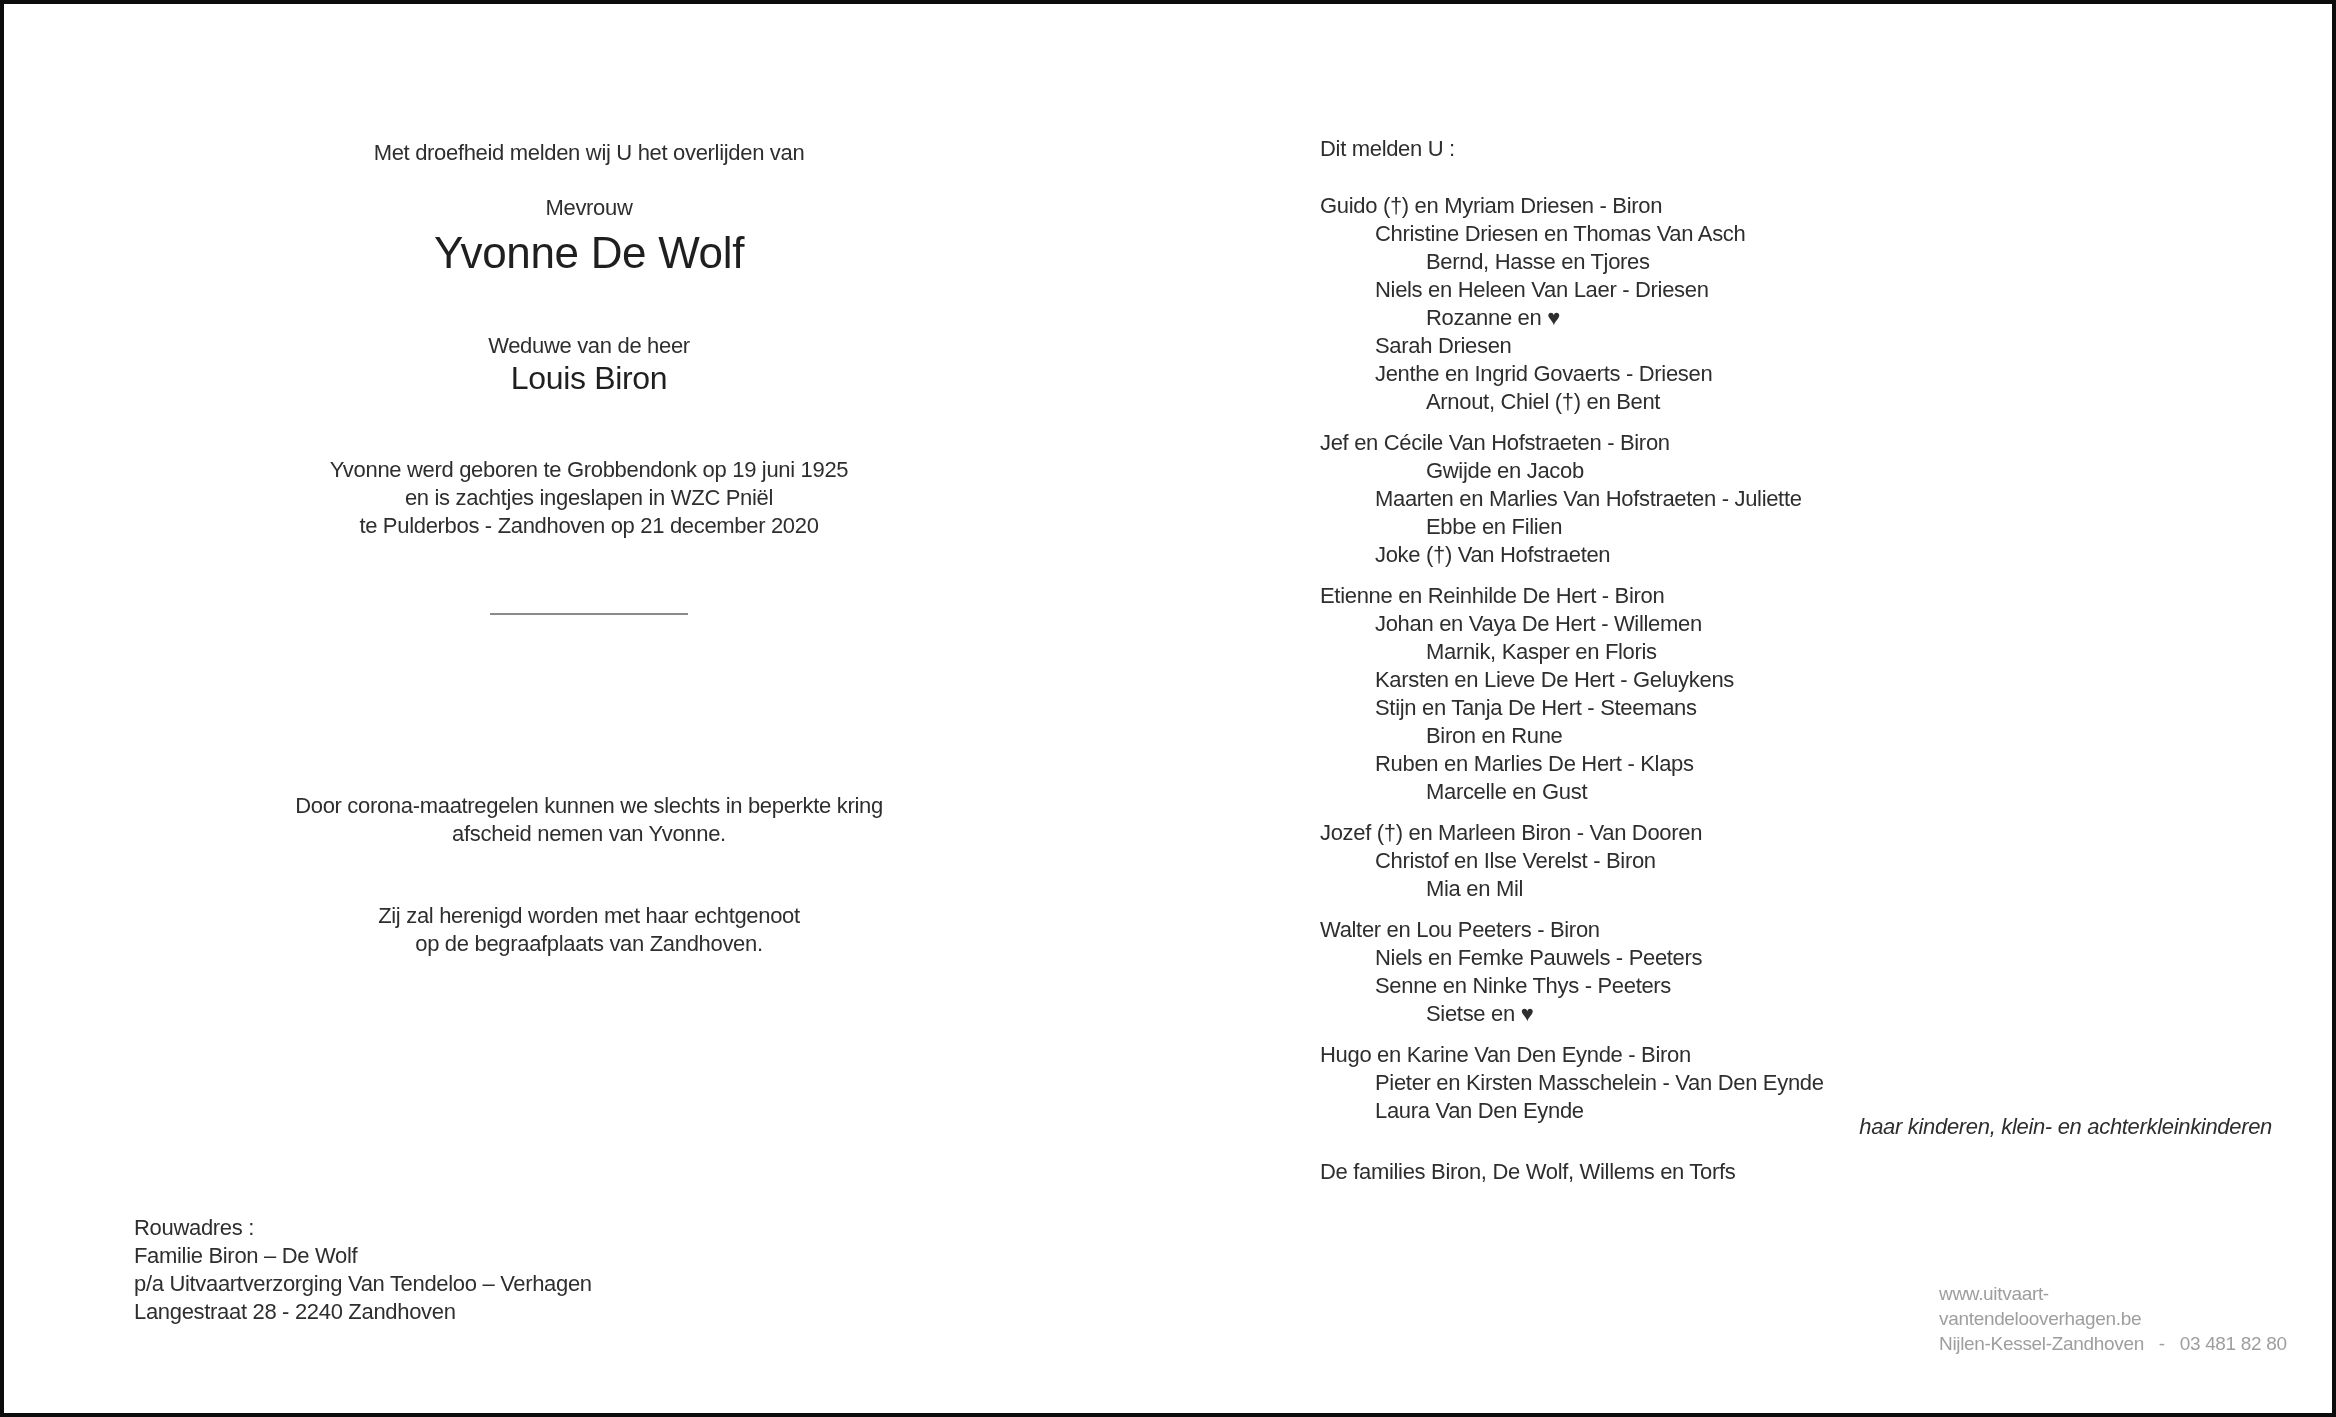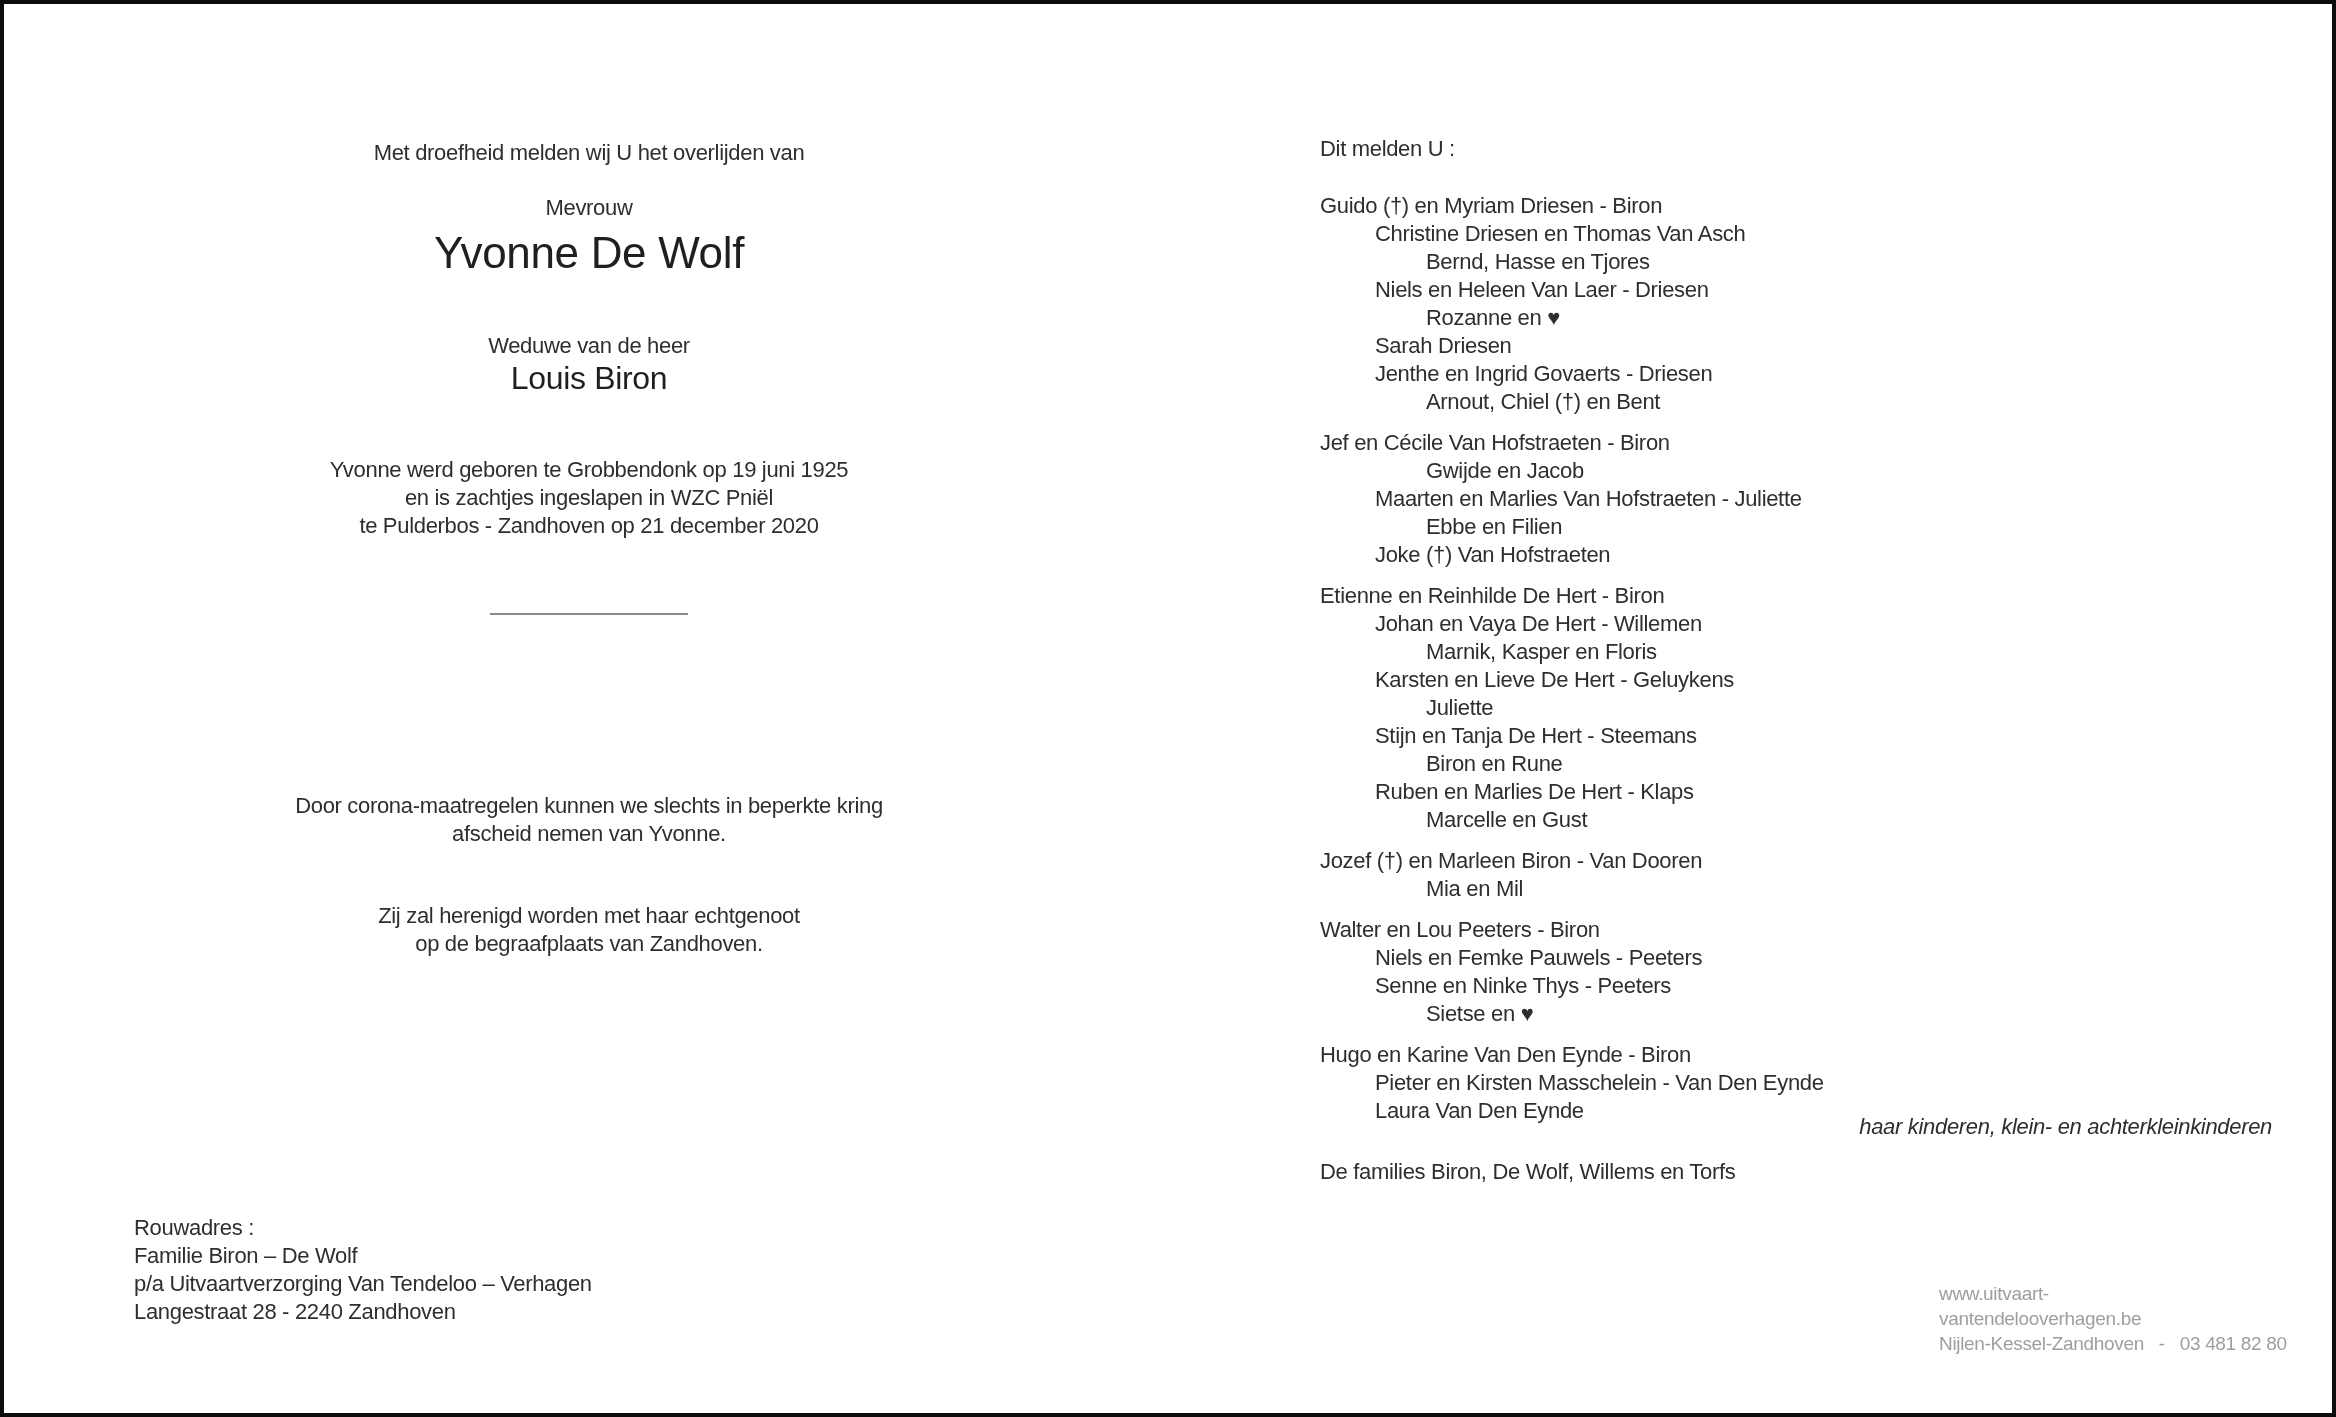--- a/index.html
+++ b/index.html
@@ -154,28 +154,28 @@
           <div class="row i2"><span>Gwijde en Jacob</span></div>
           <div class="row i1"><span>Maarten en Marlies Van Hofstraeten - Juliette</span></div>
           <div class="row i2"><span>Ebbe en Filien</span></div>
           <div class="row i1"><span>Joke (†) Van Hofstraeten</span></div>
         </div>
         <div class="group">
           <div class="row i0"><span>Etienne en Reinhilde De Hert - Biron</span></div>
           <div class="row i1"><span>Johan en Vaya De Hert - Willemen</span></div>
           <div class="row i2"><span>Marnik, Kasper en Floris</span></div>
           <div class="row i1"><span>Karsten en Lieve De Hert - Geluykens</span></div>
-          <div class="row i2"><span>Juliette</span></div>
           <div class="row i1"><span>Stijn en Tanja De Hert - Steemans</span></div>
           <div class="row i2"><span>Biron en Rune</span></div>
           <div class="row i1"><span>Ruben en Marlies De Hert - Klaps</span></div>
           <div class="row i2"><span>Marcelle en Gust</span></div>
         </div>
         <div class="group">
           <div class="row i0"><span>Jozef (†) en Marleen Biron - Van Dooren</span></div>
+          <div class="row i1"><span>Christof en Ilse Verelst - Biron</span></div>
           <div class="row i2"><span>Mia en Mil</span></div>
         </div>
         <div class="group">
           <div class="row i0"><span>Walter en Lou Peeters - Biron</span></div>
           <div class="row i1"><span>Niels en Femke Pauwels - Peeters</span></div>
           <div class="row i1"><span>Senne en Ninke Thys - Peeters</span></div>
           <div class="row i2"><span>Sietse en ♥</span></div>
         </div>
         <div class="group">
           <div class="row i0"><span>Hugo en Karine Van Den Eynde - Biron</span></div>

